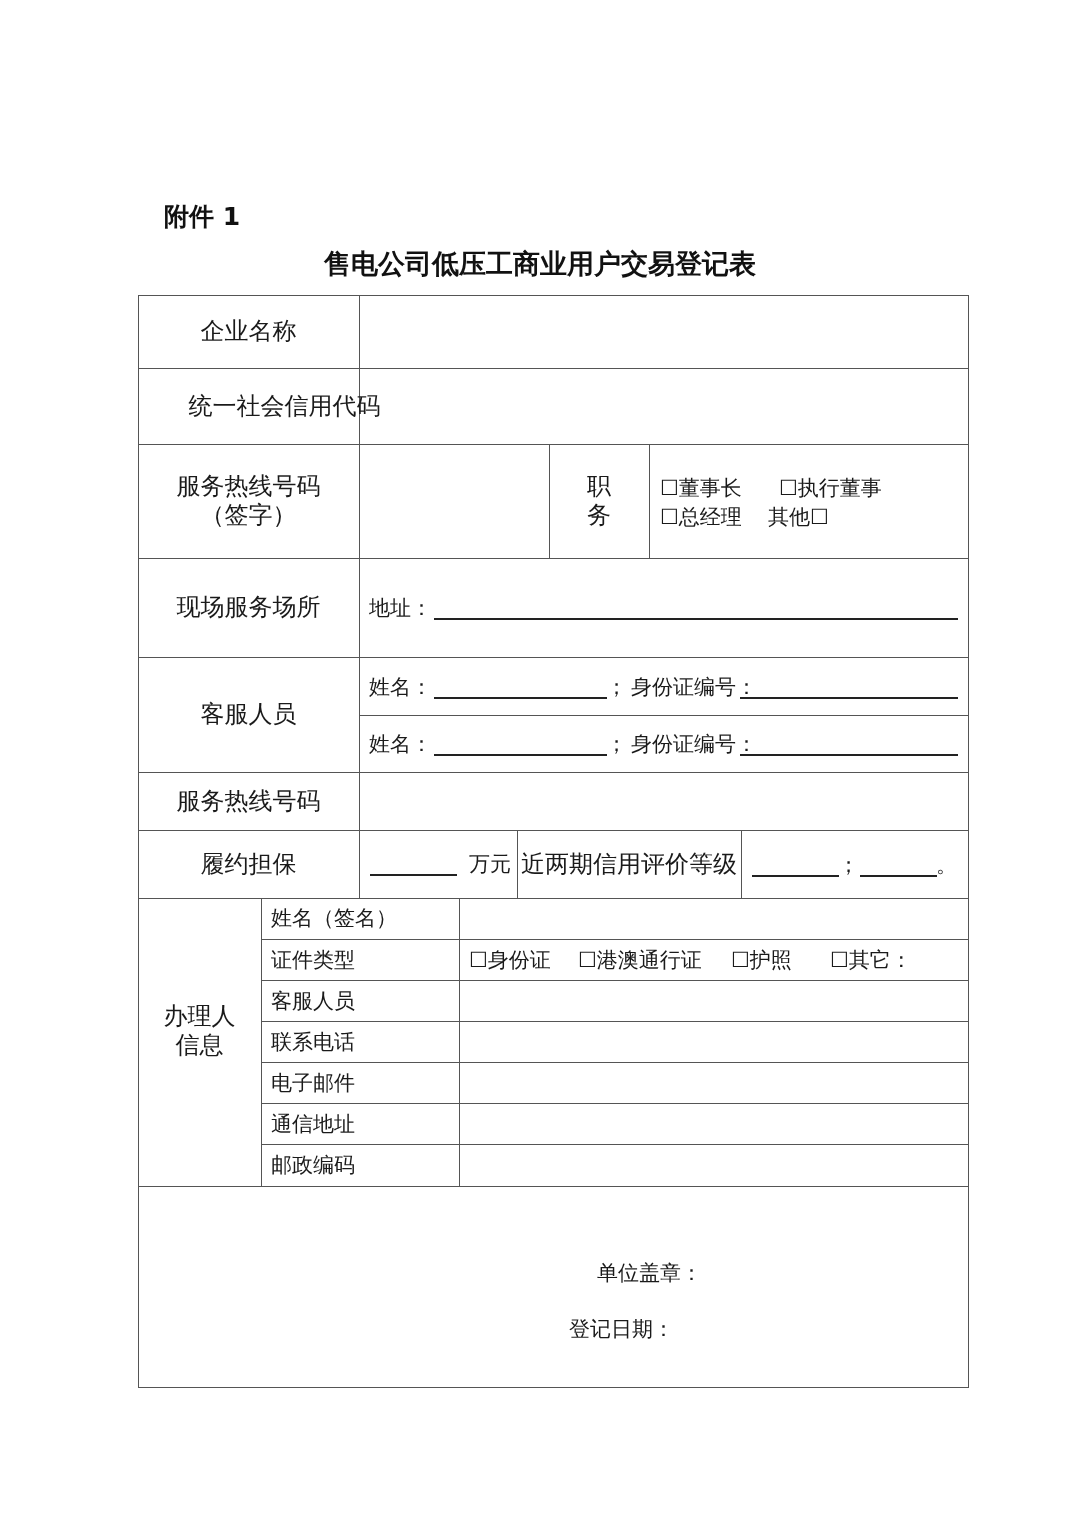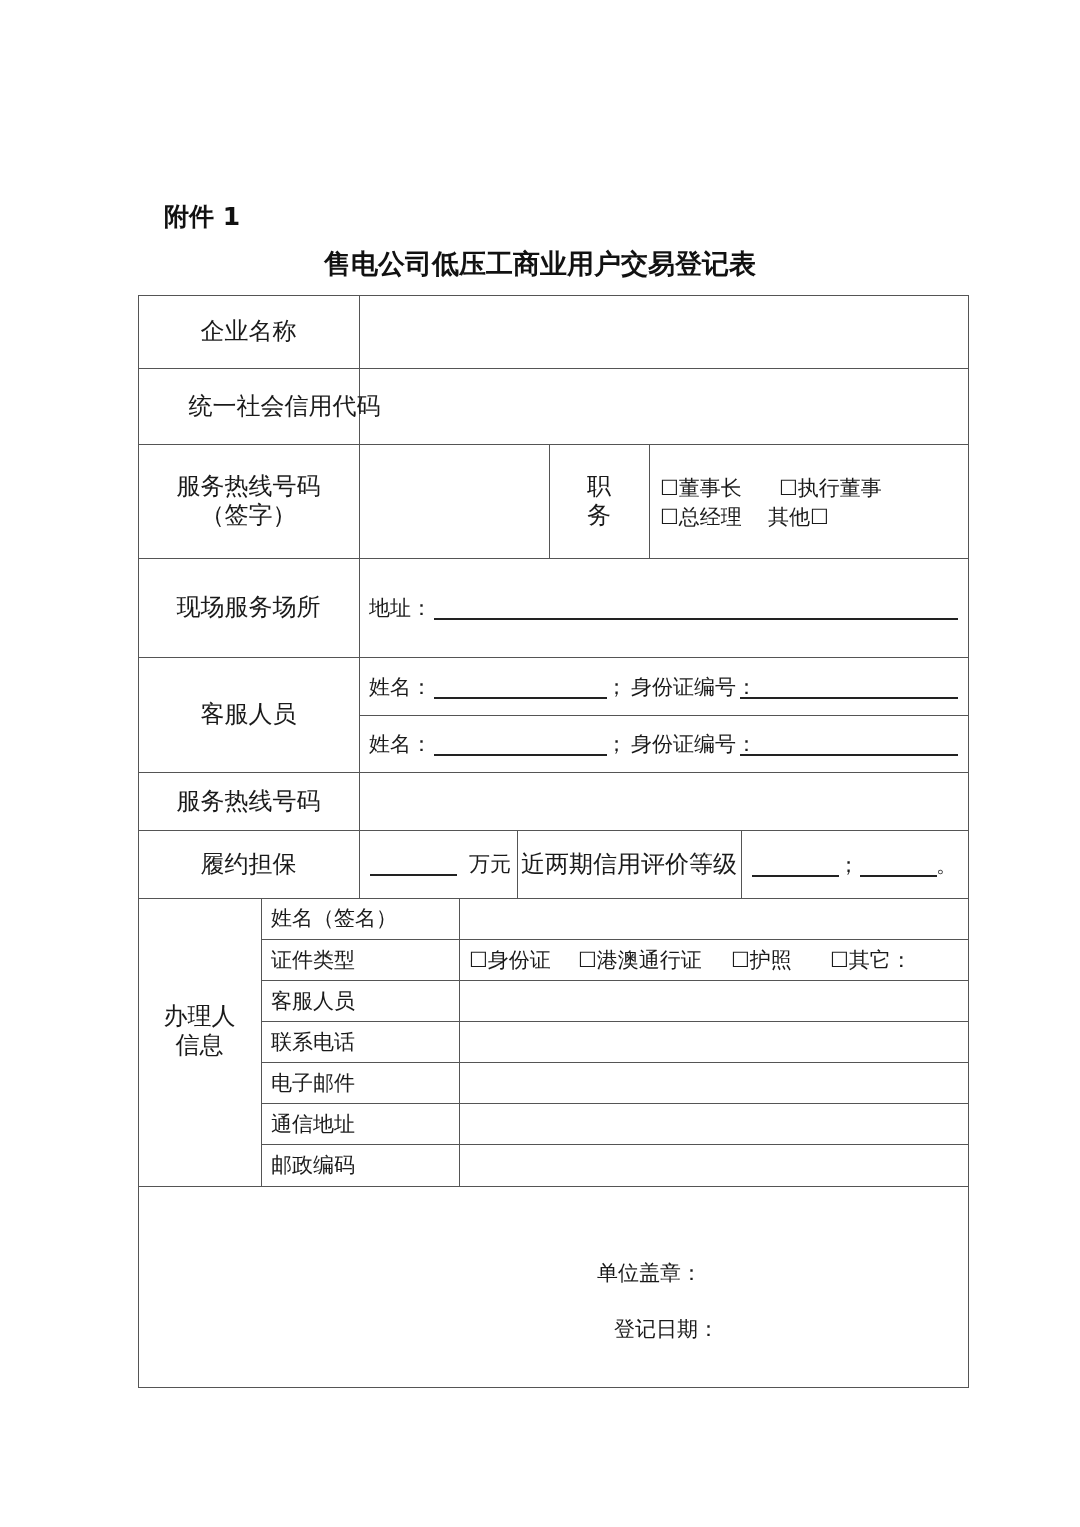--- a/index.html
+++ b/index.html
@@ -139,13 +139,13 @@
 <div class="t" style="left:271px; top:1069px;">电子邮件</div>
 <div class="t" style="left:460px; top:1063px; width:508px; height:40px;"></div>
 
 <div class="t" style="left:271px; top:1110px;">通信地址</div>
 <div class="t" style="left:460px; top:1104px; width:508px; height:40px;"></div>
 
 <div class="t" style="left:271px; top:1151px;">邮政编码</div>
 <div class="t" style="left:460px; top:1145px; width:508px; height:41px;"></div>
 
 <div class="t" style="left:597px; top:1259px;">单位盖章：</div>
-<div class="t" style="left:614px; top:1315px;">登记日期：</div>
+<div class="t" style="left:569px; top:1315px;">登记日期：</div>
 
 </body></html>

